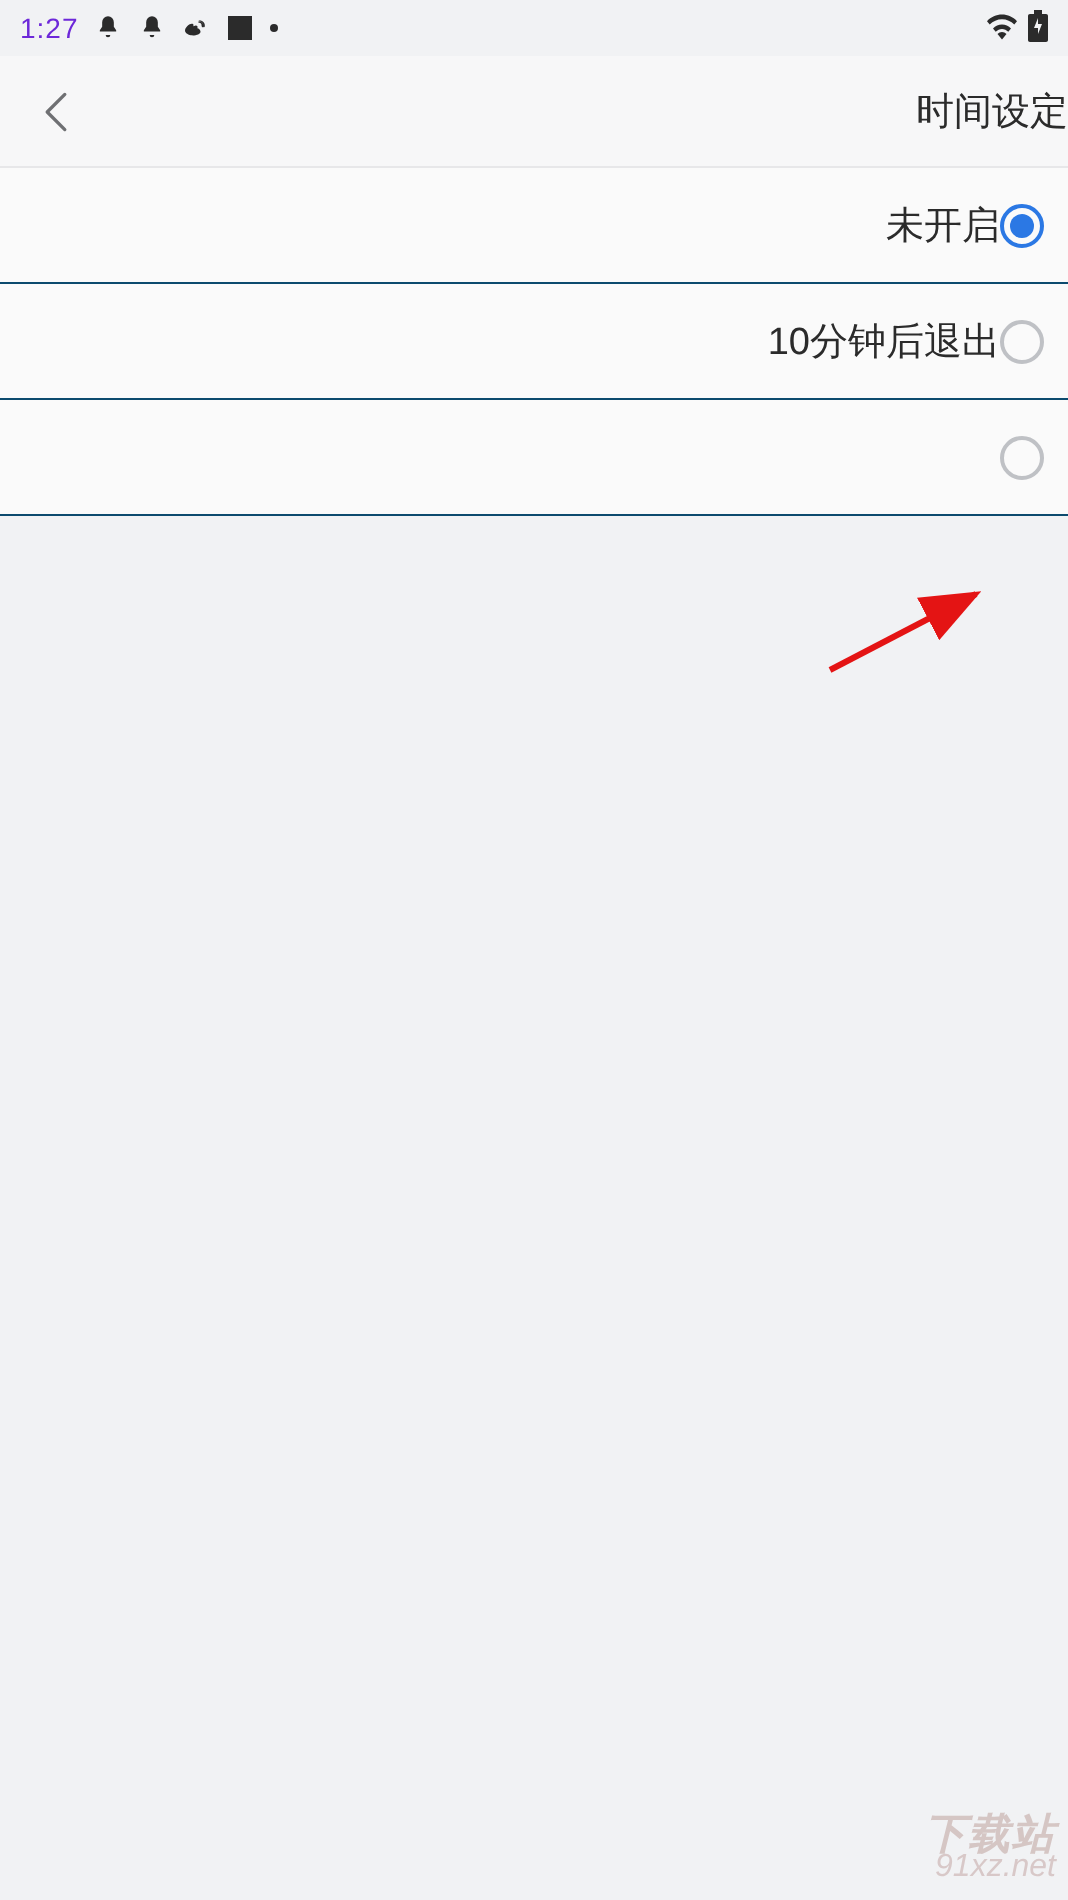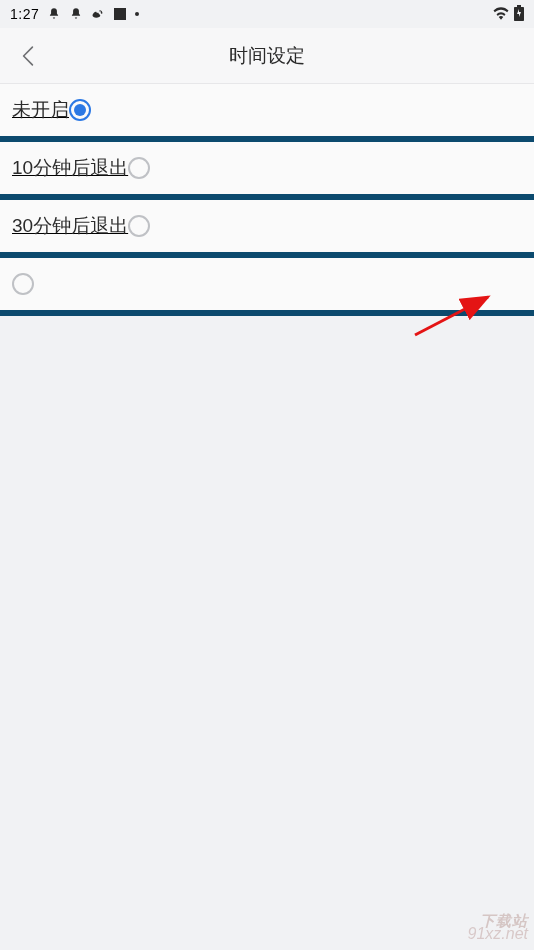--- a/index.html
+++ b/index.html
@@ -17,21 +17,21 @@
       overflow: hidden;
     }
     .status-bar {
       height: 28px;
       background: #f1f2f4;
       display: flex;
       align-items: center;
       justify-content: space-between;
       padding: 0 10px;
       font-size: 14px;
-      color: #000000;
+      color: #6d28d9;
     }
     .status-left {
       display: flex;
       align-items: center;
       gap: 7px;
     }
     .status-time {
       font-weight: 500;
       letter-spacing: 0.5px;
     }
@@ -67,37 +67,36 @@
       position: absolute;
       left: 10px;
       width: 36px;
       height: 36px;
       display: flex;
       align-items: center;
       justify-content: center;
     }
     .header-title {
       flex: 1;
-      text-align: center;
+      text-align: right;
       font-size: 19px;
       color: #2b2b2b;
       font-weight: 400;
     }
     .options {
       background: #fafafa;
     }
     .option-row {
       height: 58px;
       display: flex;
       align-items: center;
-      justify-content: flex-start;
+      justify-content: flex-end;
       padding: 0 12px;
-      border-bottom: 6px solid #0c4a6e;
+      border-bottom: 1px solid #0c4a6e;
       background: #fafafa;
-      text-decoration: underline;
     }
     .option-label {
       font-size: 19px;
       color: #2b2b2b;
     }
     .radio {
       width: 22px;
       height: 22px;
       border-radius: 50%;
       border: 2px solid #2b78e4;
@@ -122,21 +121,21 @@
       pointer-events: none;
     }
     .watermark {
       position: absolute;
       right: 6px;
       bottom: 8px;
       text-align: right;
       line-height: 1;
     }
     .watermark-top {
-      font-size: 15px;
+      font-size: 21px;
       font-weight: 800;
       color: rgba(150, 95, 85, 0.3);
       letter-spacing: 1px;
       font-style: italic;
     }
     .watermark-bottom {
       font-size: 16px;
       color: rgba(150, 95, 85, 0.28);
       font-style: italic;
       margin-top: -2px;
@@ -199,24 +198,20 @@
 
 <div class="options">
   <div class="option-row">
     <span class="option-label">未开启</span>
     <span class="radio">
         <span class="radio-dot"></span>
       </span>
   </div>
   <div class="option-row">
     <span class="option-label">10分钟后退出</span>
-    <span class="radio unchecked"></span>
-  </div>
-  <div class="option-row">
-    <span class="option-label">30分钟后退出</span>
     <span class="radio unchecked"></span>
   </div>
   <div class="option-row">
     <span class="radio unchecked"></span>
   </div>
 </div>
 
 <div class="arrow-annotation">
   <svg width="100" height="60" viewBox="0 0 100 60">
     <defs>

